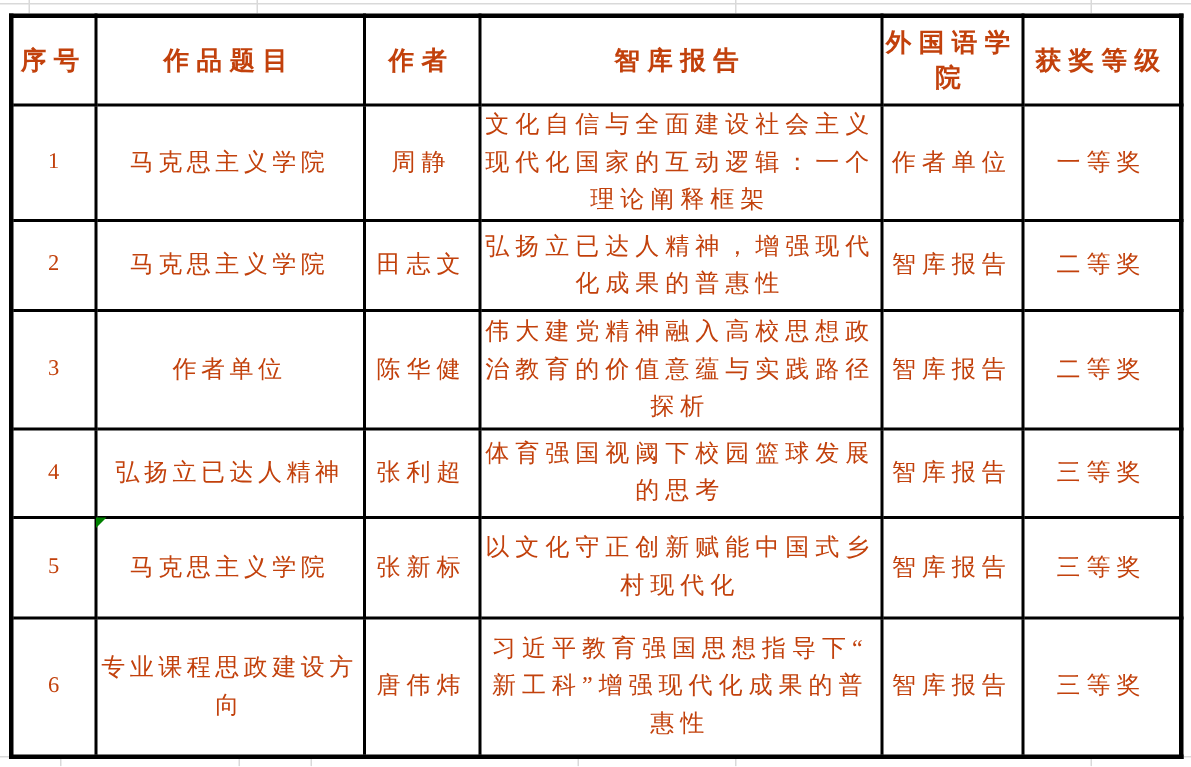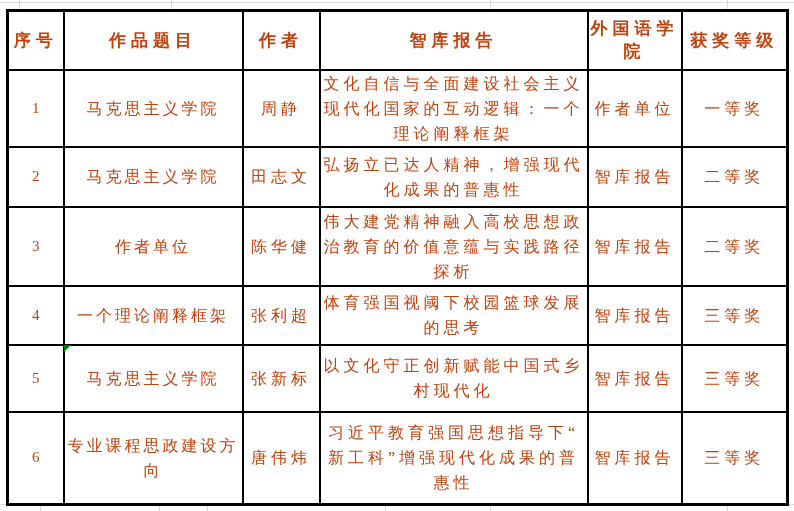--- a/index.html
+++ b/index.html
@@ -106,21 +106,21 @@
       <tr class="r2">
         <td class="c-no">3</td>
         <td class="c-unit">作者单位</td>
         <td class="c-author">陈华健</td>
         <td class="c-title">伟大建党精神融入高校思想政治教育的价值意蕴与实践路径探析</td>
         <td class="c-type">智库报告</td>
         <td class="c-award">二等奖</td>
       </tr>
       <tr class="r3">
         <td class="c-no">4</td>
-        <td class="c-unit">一个理论阐释框架</td>
+        <td class="c-unit">弘扬立已达人精神</td>
         <td class="c-author">张利超</td>
         <td class="c-title">体育强国视阈下校园篮球发展的思考</td>
         <td class="c-type">智库报告</td>
         <td class="c-award">三等奖</td>
       </tr>
       <tr class="r4">
         <td class="c-no">5</td>
         <td class="c-unit">马克思主义学院</td>
         <td class="c-author">张新标</td>
         <td class="c-title">以文化守正创新赋能中国式乡村现代化</td>

